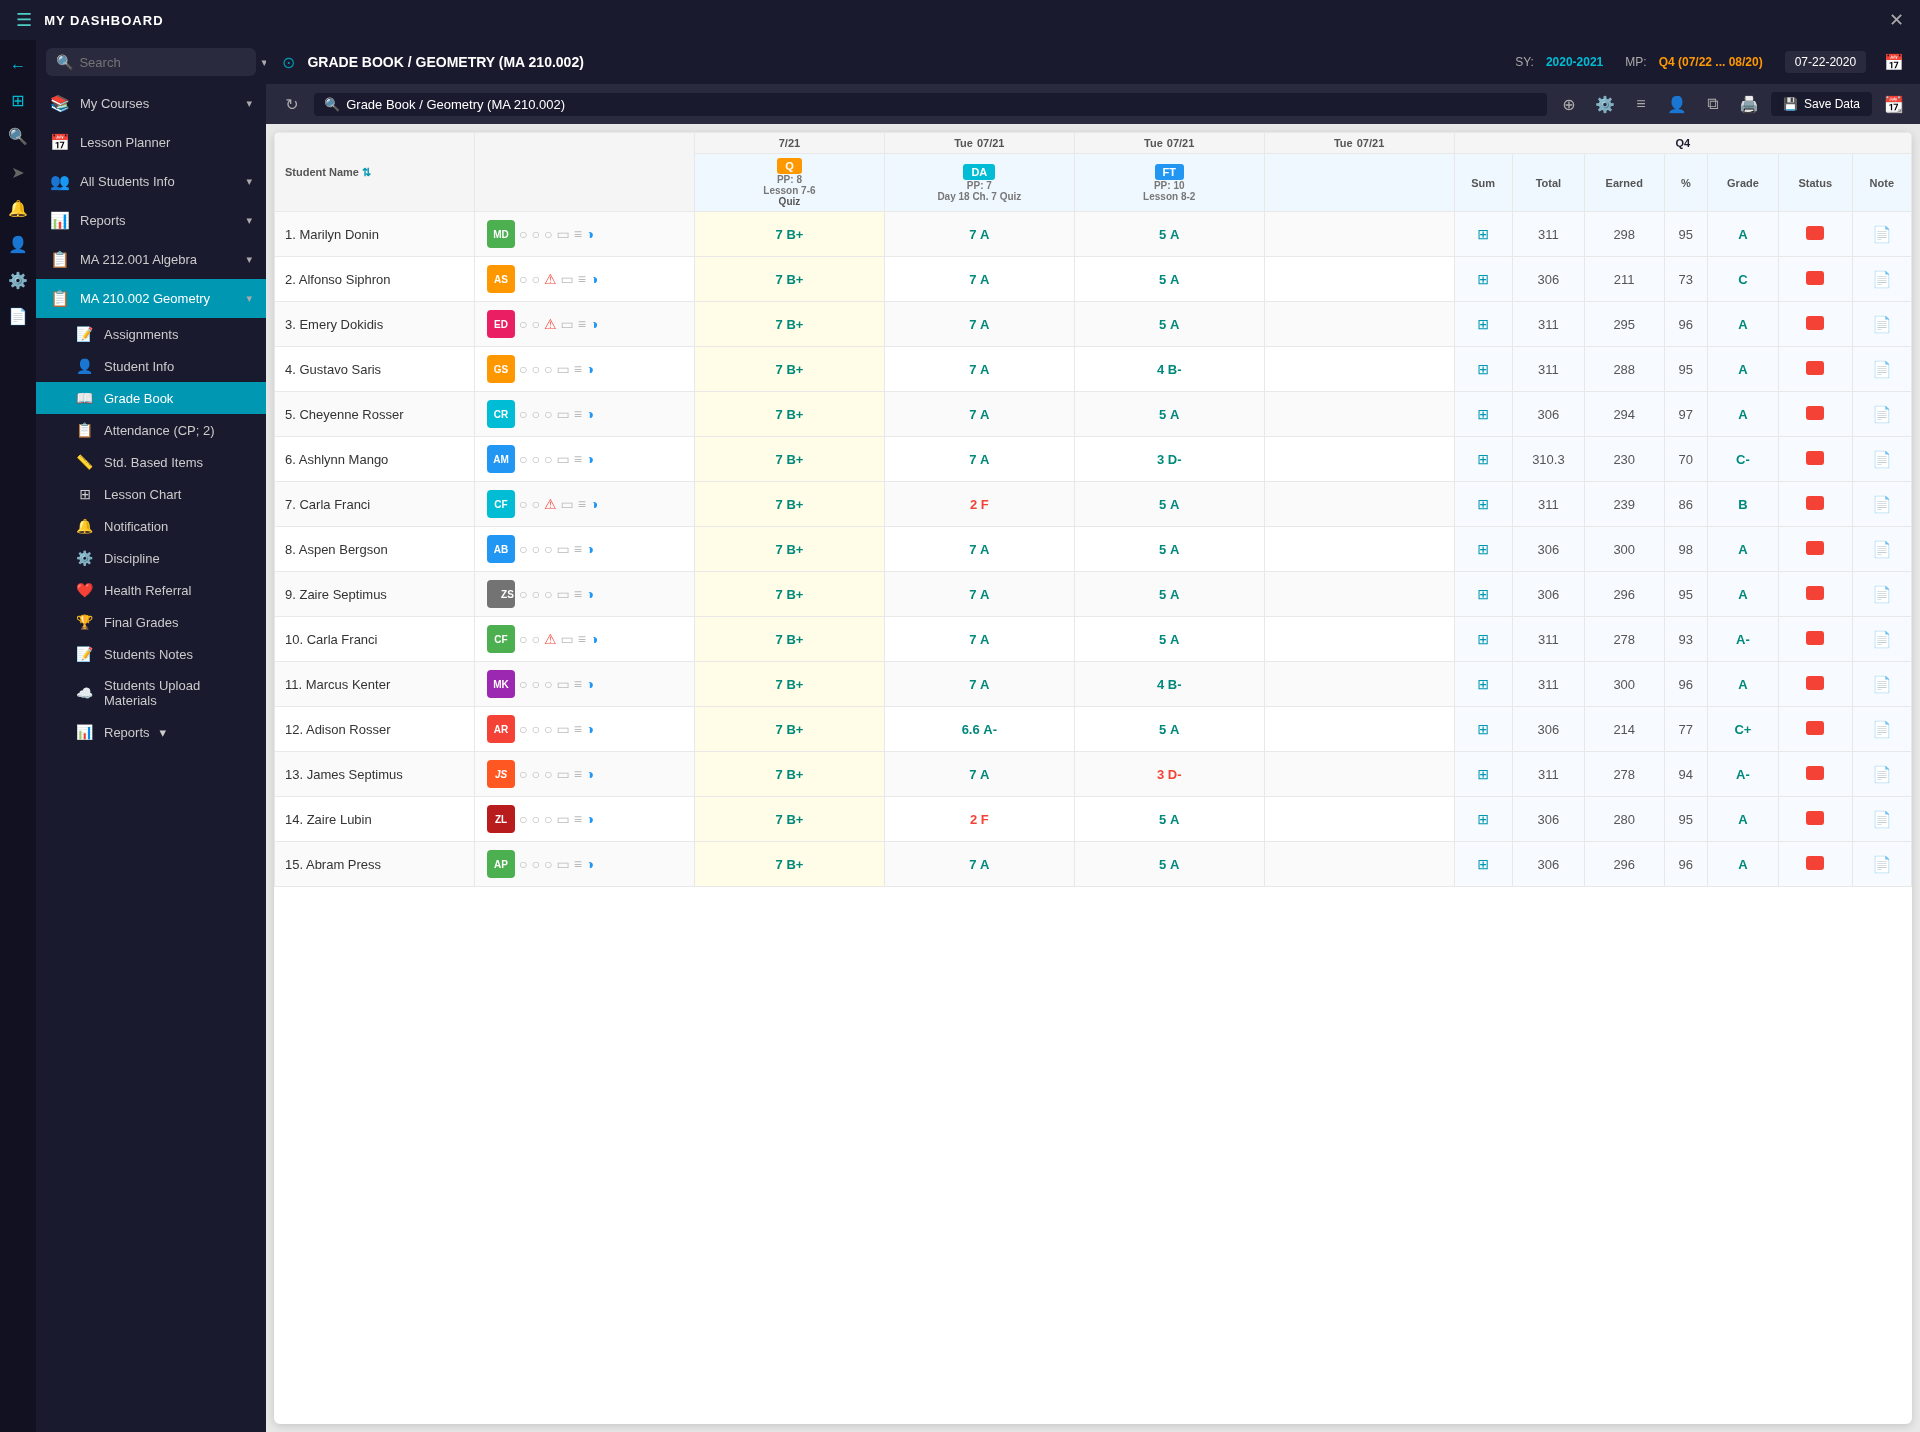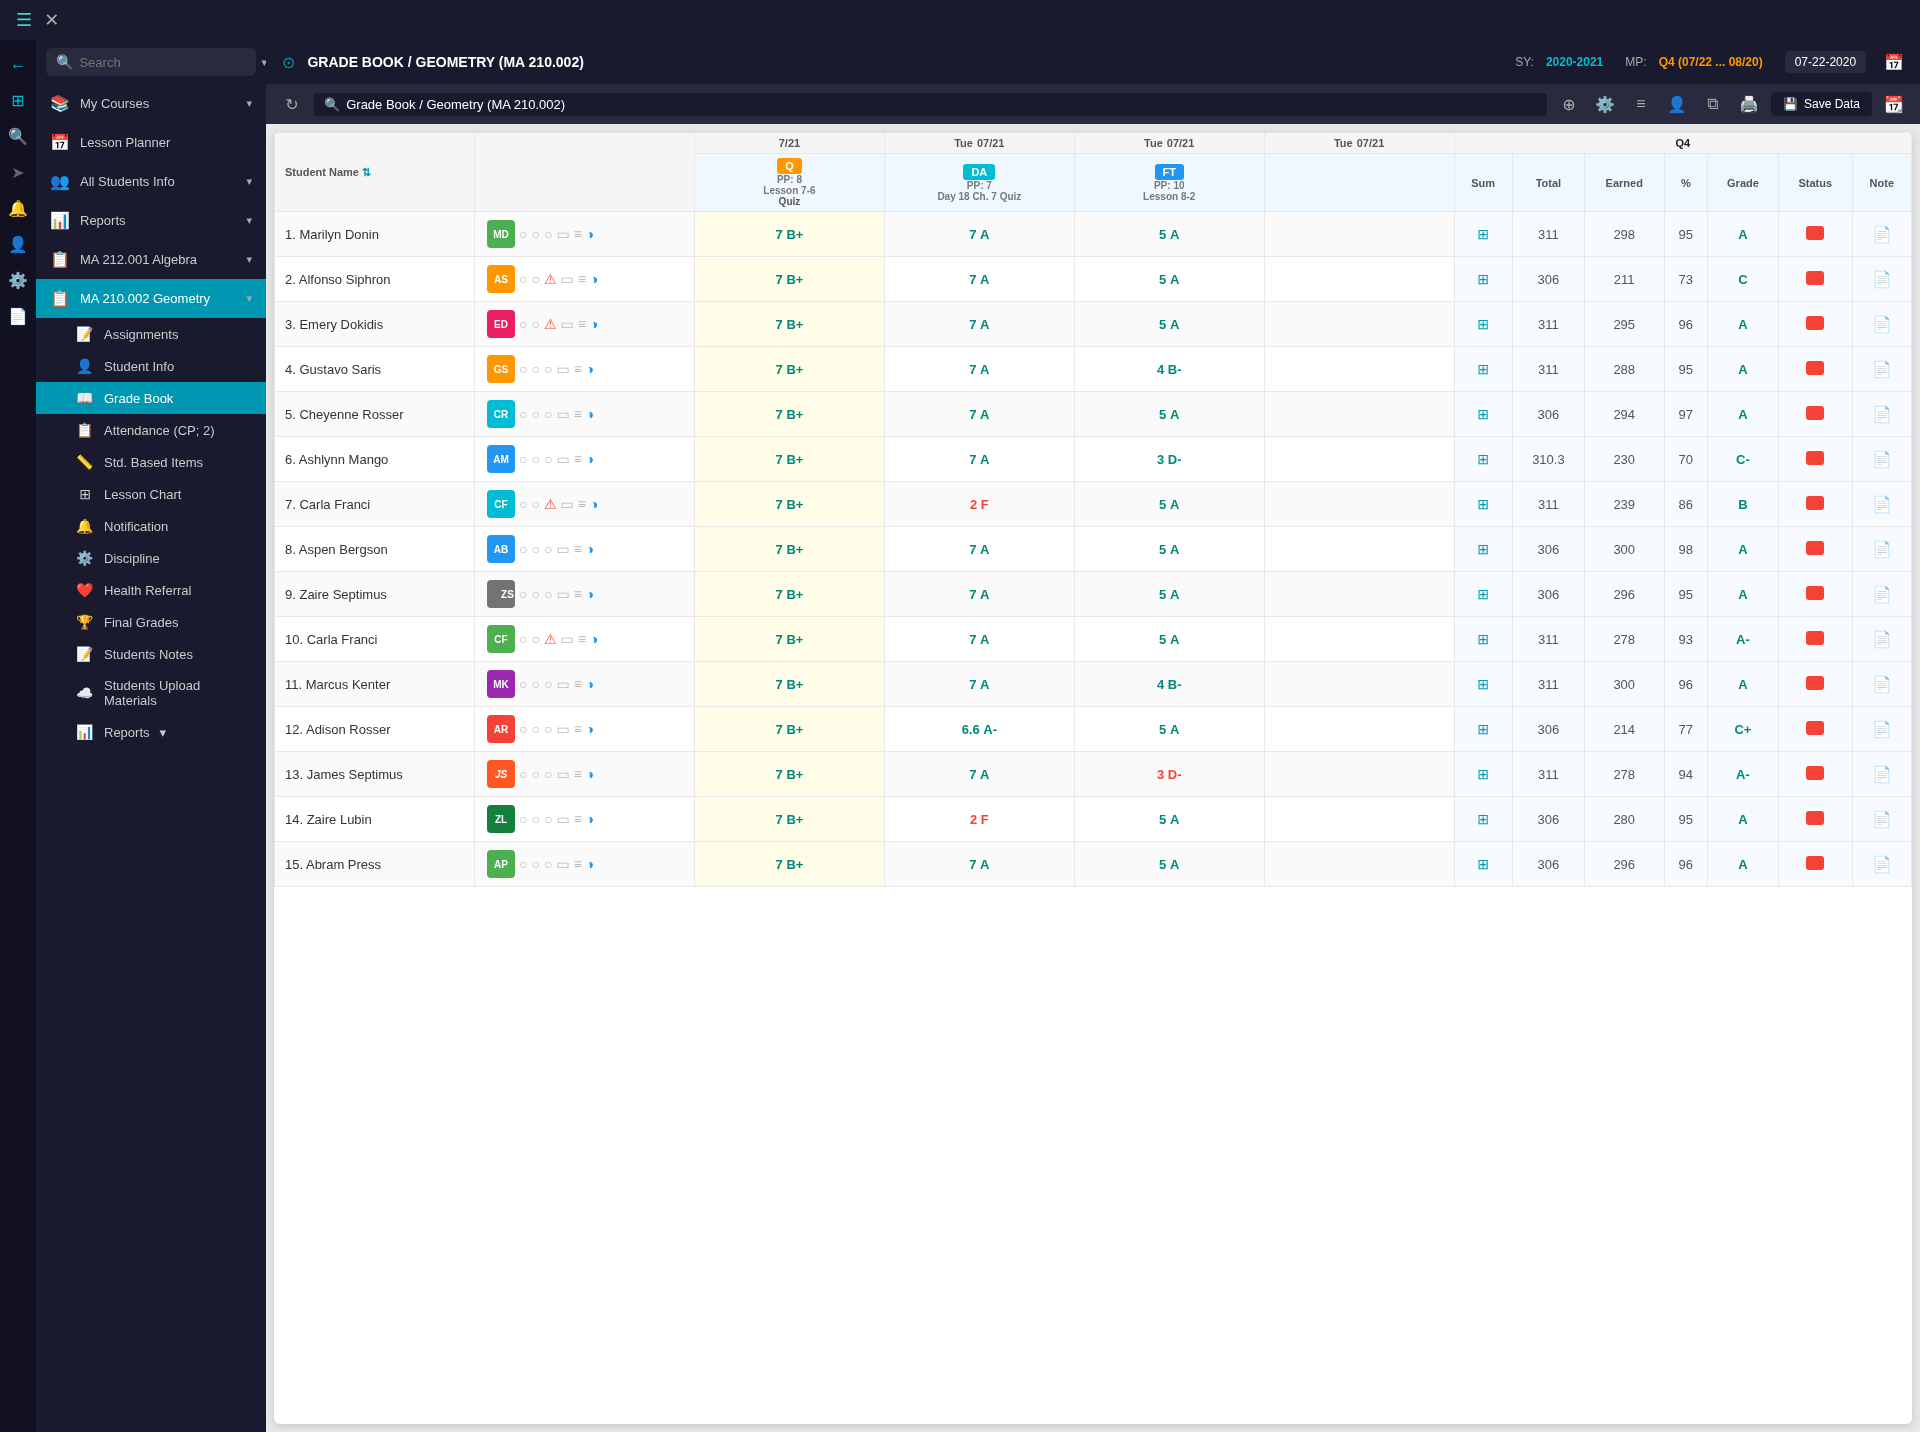--- a/index.html
+++ b/index.html
@@ -110,20 +110,21 @@
     .status-red { display: inline-block; width: 18px; height: 14px; background: #f44336; border-radius: 3px; }
     .note-blue { color: #2196f3; font-size: 16px; cursor: pointer; }
 
     .col-7-21 { background: #fffde7; }
   </style>
 </head>
 <body>
 
 <div class="top-bar">
   <span class="hamburger">☰</span>
+  <span class="title">MY DASHBOARD</span>
   <span class="close-btn">✕</span>
 </div>
 
 <div class="main-layout">
 
   <div class="side-icons">
     <div class="side-icon active">←</div>
     <div class="side-icon active">⊞</div>
     <div class="side-icon">🔍</div>
     <div class="side-icon">➤</div>
@@ -942,21 +943,21 @@
       <span class="status-red"></span>
     </td>
     <td class="q4-cell" style="background:#f7fbff;">
       <span class="note-blue">📄</span>
     </td>
   </tr>
             <tr class="student-row">
     <td class="student-name">14. Zaire Lubin</td>
     <td>
       <div class="controls-cell">
-        <span class="avatar" style="background:#15803d;">ZL</span>
+        <span class="avatar" style="background:#b91c1c;">ZL</span>
         <span class="ctrl-icon">○</span>
         <span class="ctrl-icon">○</span>
         <span class="ctrl-icon">○</span>
         <span class="ctrl-icon">▭</span>
         <span class="ctrl-icon">≡</span>
         <span class="ctrl-icon blue">◑</span>
       </div>
     </td>
     <td class="grade-cell col-7-21">
       <span class="grade-val">7</span>

